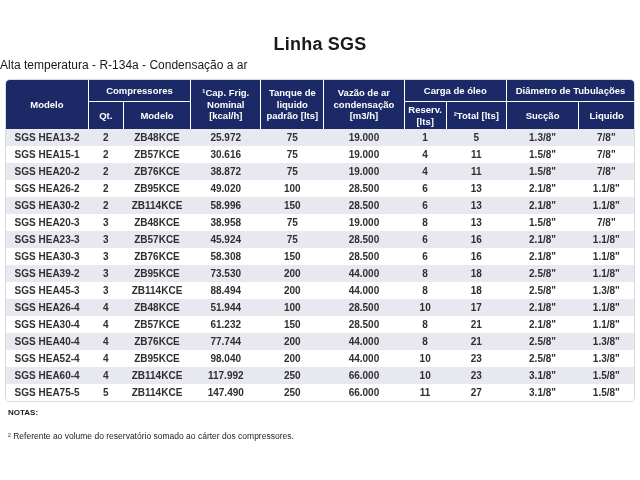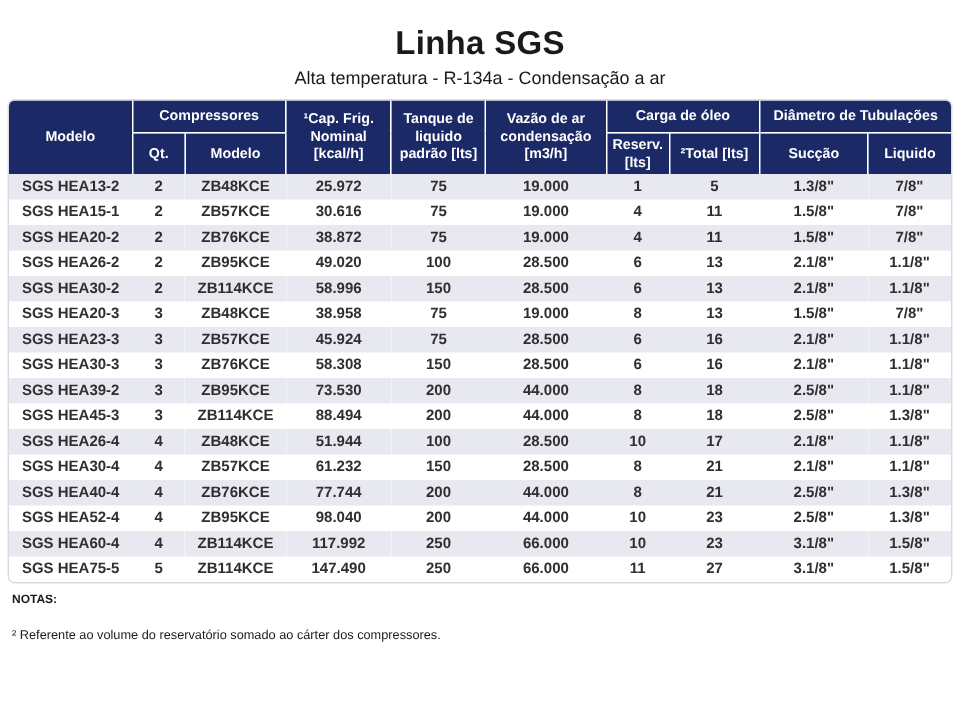--- a/index.html
+++ b/index.html
@@ -5,27 +5,27 @@
   html,body { margin:0; padding:0; }
   body {
     width:640px; height:480px;
     background:#ffffff;
     font-family:"Liberation Sans", sans-serif;
     color:#1a1a1a;
     overflow:hidden;
   }
   .title {
     text-align:center;
-    margin-top:16px;
-    font-size:22px;
+    margin-top:34px;
+    font-size:18px;
     font-weight:bold;
     letter-spacing:0.2px;
   }
   .subtitle {
-    text-align:center;
+    text-align:left;
     margin-top:3px;
     font-size:12px;
   }
   .table-wrap {
     margin:7px 5px 0 5px;
     border:1px solid #d9dbe2;
     border-radius:5px;
     overflow:hidden;
   }
   table {

